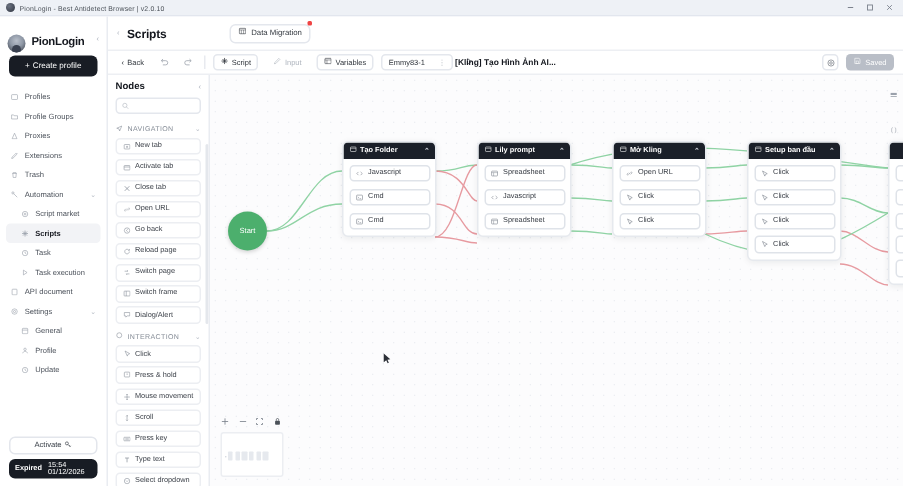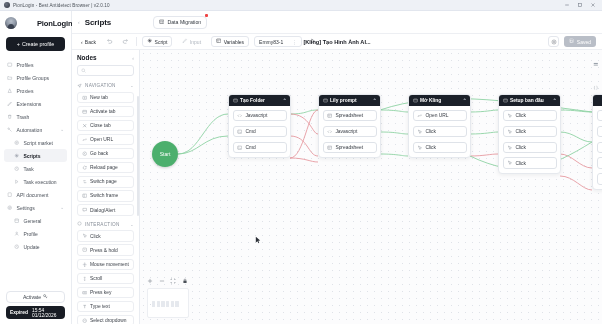--- a/index.html
+++ b/index.html
@@ -24,21 +24,21 @@
   .tb-btn { width:6px; height:6px; display:flex; align-items:center; justify-content:center;
     color:#7a818c; }
   .tb-btn svg { display:block; }
 
   
   .sidebar {
     position:absolute; top:11px; left:0; width:72px; height:313px;
     background:#ffffff; border-right:1px solid #e9ecf1;
     display:flex; flex-direction:column;
   }
-  .brand { display:flex; align-items:center; height:22px; padding:12px 5px; gap:20px; }
+  .brand { display:flex; align-items:flex-start; height:22px; padding:12px 5px; gap:4px; }
   .brand-logo {
     width:12px; height:12px; border-radius:50%; flex:0 0 auto;
     background: radial-gradient(circle at 50% 35%, #b9c0cb 0%, #8e97a5 45%, #2c313b 100%);
     position:relative; overflow:hidden;
   }
   .brand-logo::after{
     content:""; position:absolute; left:3px; top:6.5px; width:6px; height:6px;
     border-radius:50% 50% 0 0; background:#3a4150;
   }
   .brand-name { font-size:7.6px; font-weight:bold; color:#15181f; letter-spacing:-.2px;}

